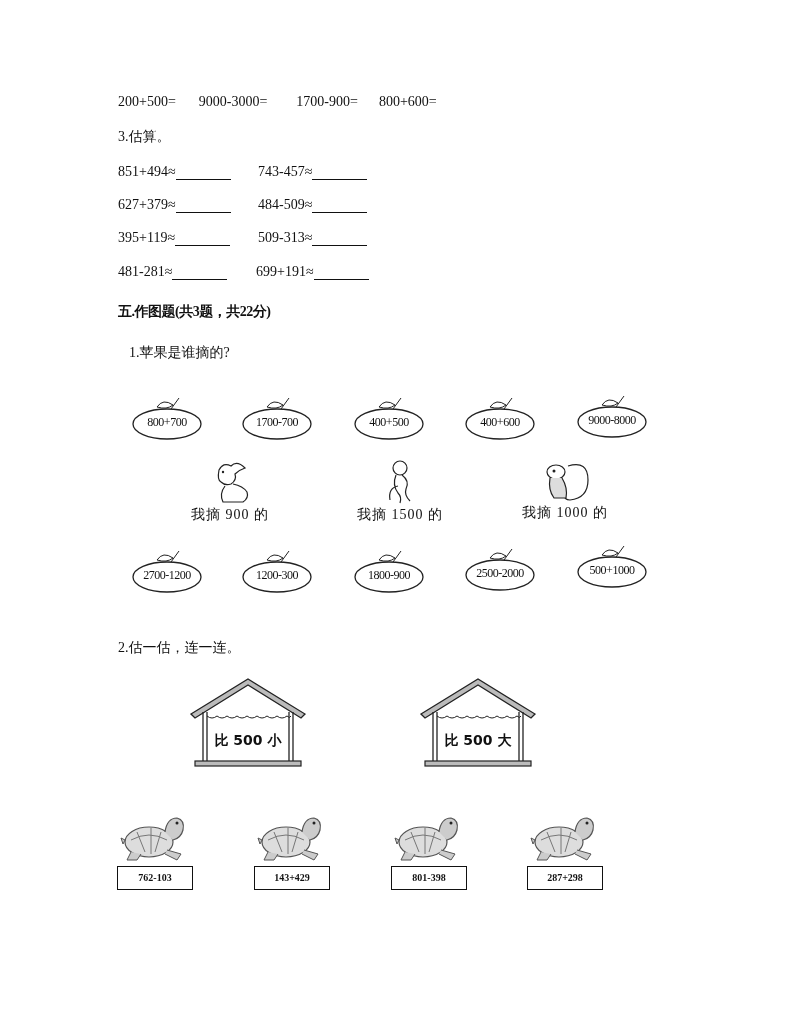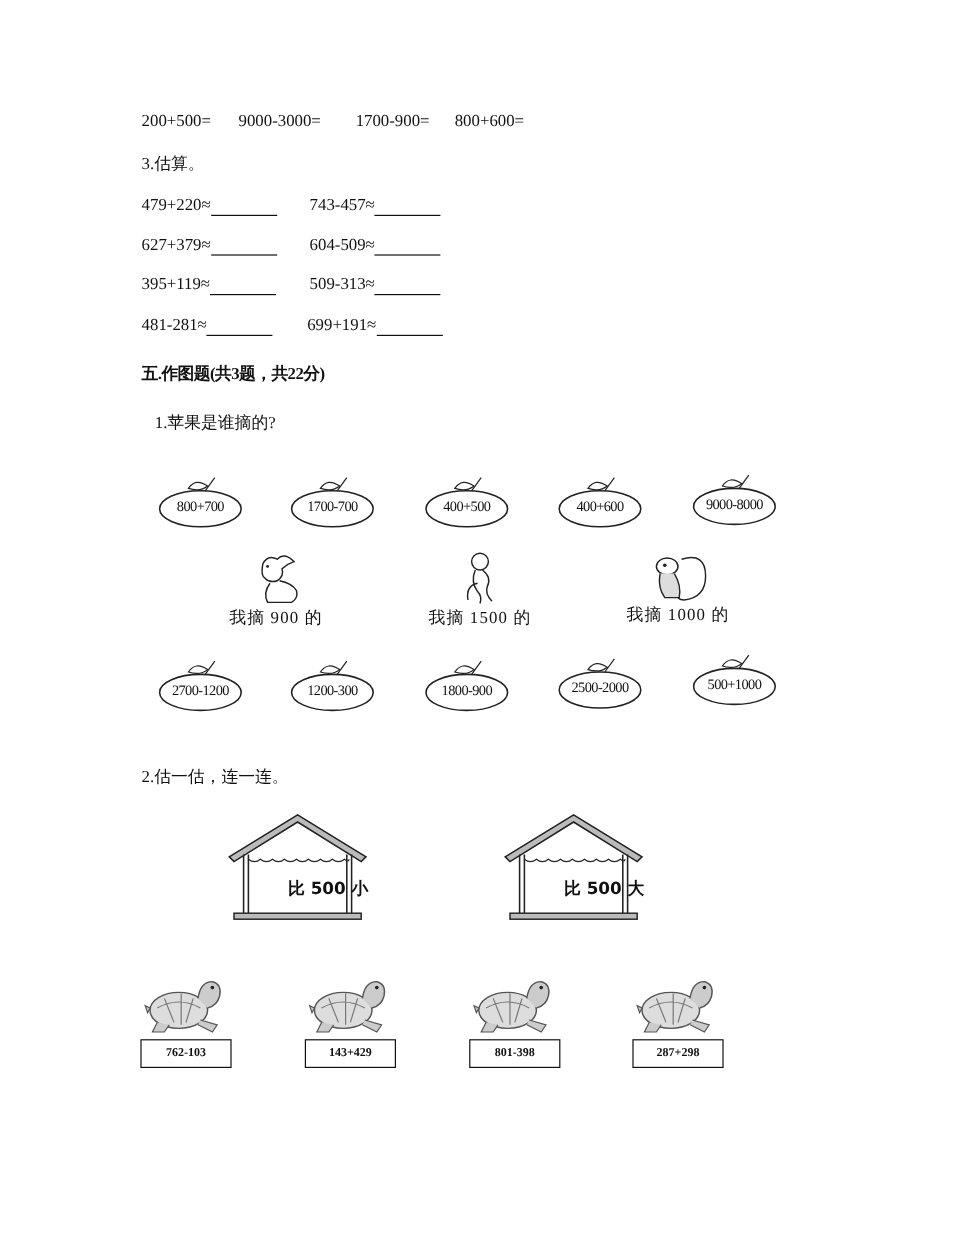--- a/index.html
+++ b/index.html
@@ -10,21 +10,21 @@
     .blank { display: inline-block; border-bottom: 1px solid #111; height: 14px; vertical-align: bottom; }
     .heading { font-size: 14px; font-weight: bold; font-family: Liberation Serif, serif; letter-spacing: -0.5px; }
     .q-title { font-size: 14px; }
     .apple { position: absolute; width: 72px; height: 46px; }
     .apple svg { position: absolute; left: 0; top: 0; }
     .apple .expr { position: absolute; left: 0; right: 0; top: 20px; text-align: center;
                    font-size: 12px; letter-spacing: -0.5px; }
     .animal { position: absolute; text-align: center; }
     .animal .caption { font-size: 14px; white-space: nowrap; letter-spacing: 1px; }
     .house { position: absolute; width: 118px; height: 100px; }
-    .house .label { position: absolute; left: 0; right: 0; top: 56px; text-align: right;
+    .house .label { position: absolute; left: 0; right: 0; top: 56px; text-align: center;
                     font-size: 14px; font-family: "DejaVu Sans", "Liberation Sans", sans-serif; font-weight: bold; }
     .turtle { position: absolute; width: 80px; height: 90px; }
     .turtle .box { position: absolute; left: 0; top: 56px; width: 74px; height: 22px;
                    border: 1.5px solid #111; text-align: center; line-height: 22px;
                    font-size: 10px; font-weight: bold; background: #fff; }
   </style>
 </head>
 <body>
 
 <div class="abs line-text" style="left:118px; top:94px;">
@@ -33,30 +33,30 @@
   <span>9000-3000=</span>
   <span style="display:inline-block;width:22px;"></span>
   <span>1700-900=</span>
   <span style="display:inline-block;width:14px;"></span>
   <span>800+600=</span>
 </div>
 
 <div class="abs q-title" style="left:118px; top:128px;">3.估算。</div>
 
 <div class="abs line-text" style="left:118px; top:164px;">
-  <span>479+220≈</span><span class="blank" style="width:55px;"></span>
+  <span>851+494≈</span><span class="blank" style="width:55px;"></span>
 </div>
 <div class="abs line-text" style="left:258px; top:164px;">
   <span>743-457≈</span><span class="blank" style="width:55px;"></span>
 </div>
 <div class="abs line-text" style="left:118px; top:197px;">
   <span>627+379≈</span><span class="blank" style="width:55px;"></span>
 </div>
 <div class="abs line-text" style="left:258px; top:197px;">
-  <span>604-509≈</span><span class="blank" style="width:55px;"></span>
+  <span>484-509≈</span><span class="blank" style="width:55px;"></span>
 </div>
 <div class="abs line-text" style="left:118px; top:230px;">
   <span>395+119≈</span><span class="blank" style="width:55px;"></span>
 </div>
 <div class="abs line-text" style="left:258px; top:230px;">
   <span>509-313≈</span><span class="blank" style="width:55px;"></span>
 </div>
 <div class="abs line-text" style="left:118px; top:264px;">
   <span>481-281≈</span><span class="blank" style="width:55px;"></span>
 </div>

